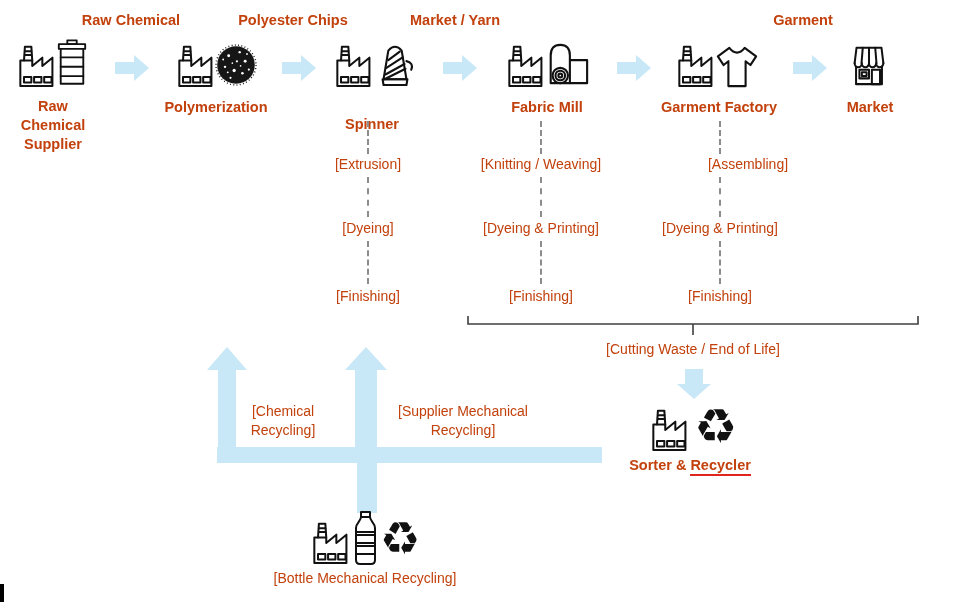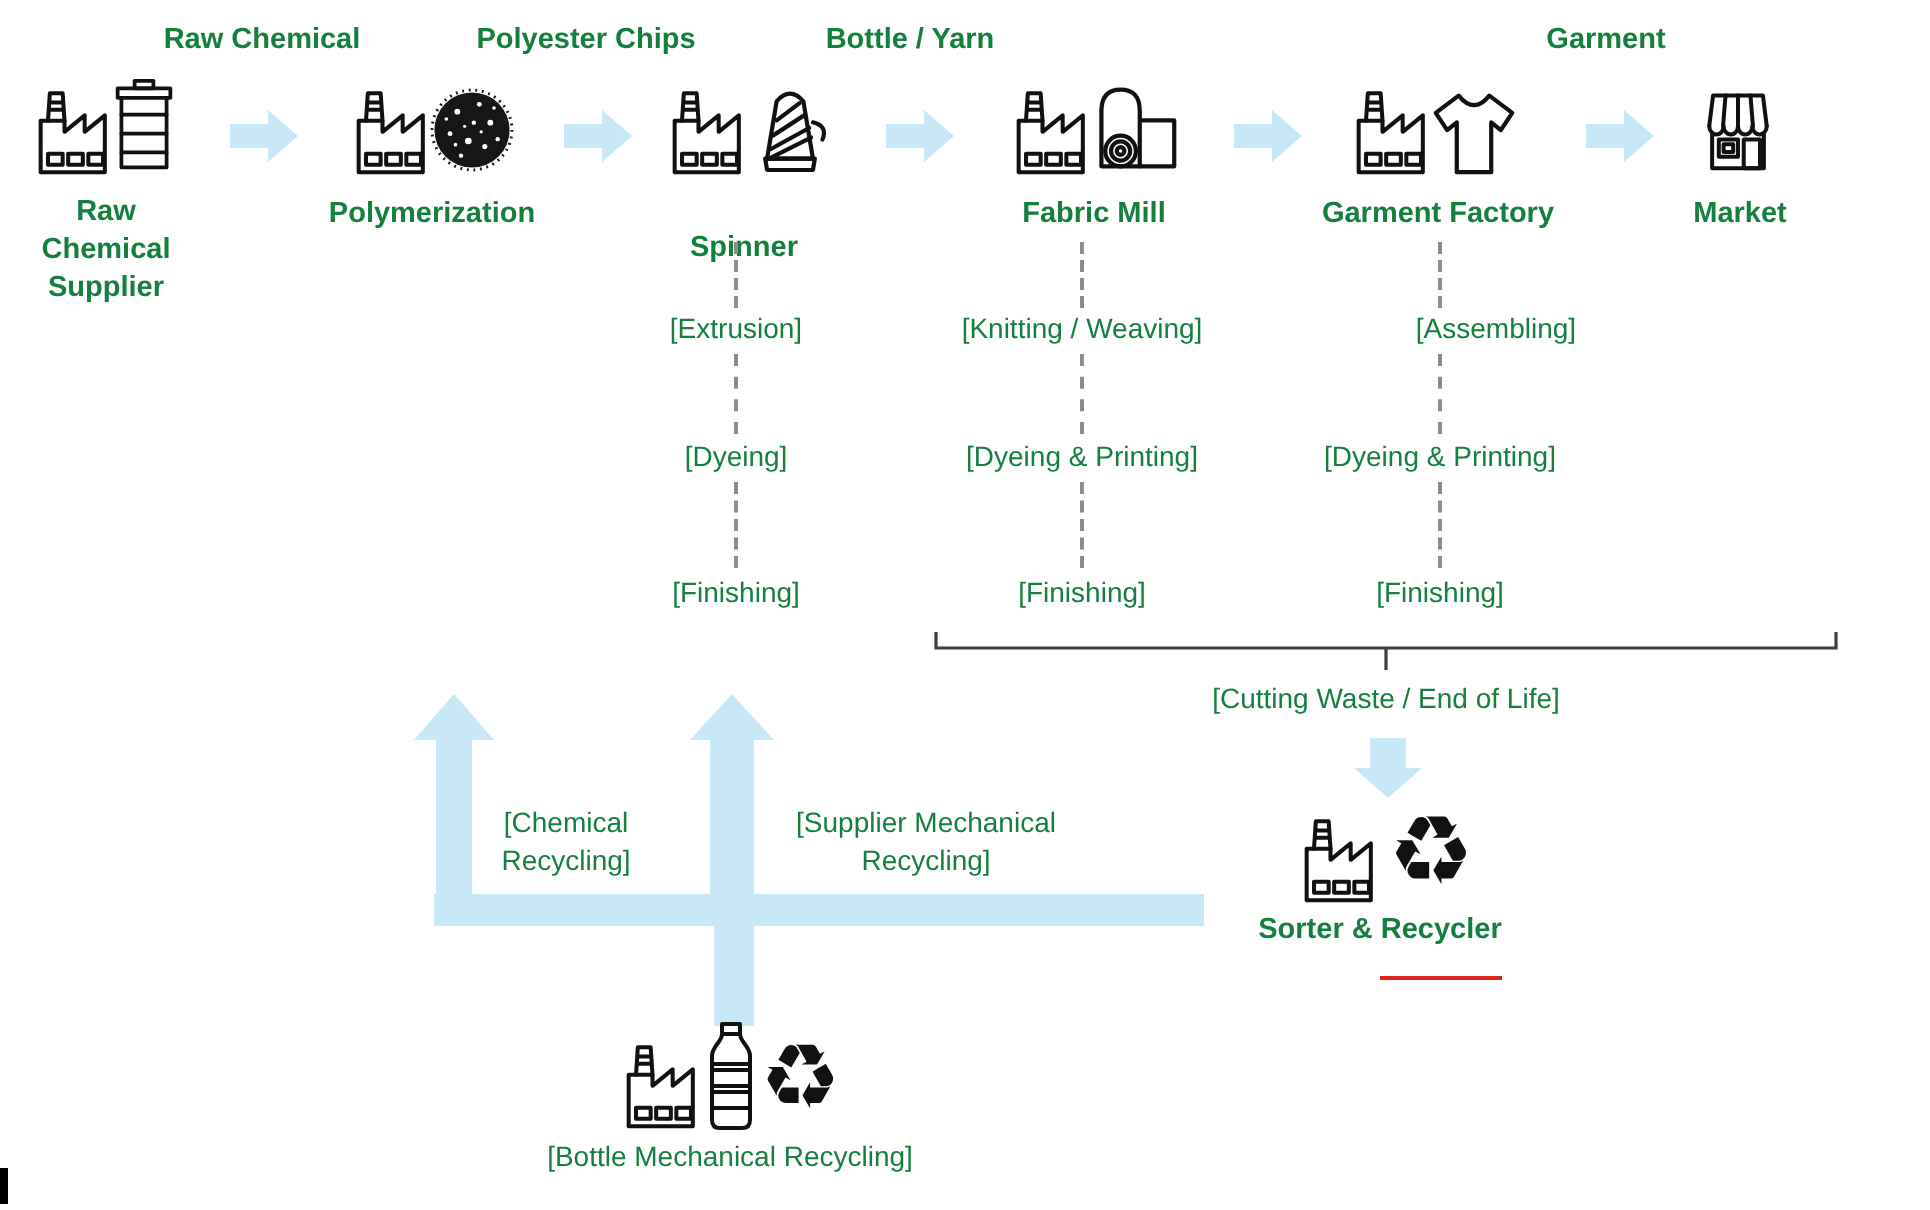--- a/index.html
+++ b/index.html
@@ -1,30 +1,30 @@
 <!DOCTYPE html>
 <html><head>
 <meta charset="utf-8">
 <style>
   html,body{margin:0;padding:0;background:#fff;}
   .canvas{
     position:relative;width:965px;height:605px;background:#ffffff;overflow:hidden;
     font-family:"Liberation Sans","DejaVu Sans",sans-serif;color:#111;
   }
   .abs{position:absolute;}
-  .lbl{position:absolute;text-align:center;color:#15803d;font-size:14px;line-height:19px;}
+  .lbl{position:absolute;text-align:center;color:#c2410c;font-size:14px;line-height:19px;}
   .b{font-weight:700;font-size:14.5px;}
   .vdash{position:absolute;width:0;border-left:2px dashed #8c8c8c;}
   .barrow polygon, .pipe polygon, .pipe rect{fill:#C9E8F7;}
   .ico{position:absolute;}
   .ico svg{display:block;}
   .recycle-glyph{position:absolute;font-size:48px;line-height:48px;color:#111;
     font-family:"DejaVu Sans",sans-serif;}
   .recycle-glyph.small{font-size:45px;line-height:45px;}
-  .underline-red{border-bottom:2.5px solid #e0261c;padding-bottom:15px;}
+  .underline-red{border-bottom:2.5px solid #e0261c;padding-bottom:1px;}
   .bracket path{stroke:#3f3f3f;stroke-width:1.6;fill:none;}
   .cursor-bar{position:absolute;left:0;top:584px;width:4px;height:18px;background:#000;}
   .stroke{fill:none;stroke:#111;stroke-width:2.2;stroke-linejoin:round;stroke-linecap:round;}
 </style>
 </head>
 <body>
 
 <div class="canvas">
 
   <svg width="0" height="0" style="position:absolute">
@@ -103,21 +103,21 @@
           <rect x="10" y="1" width="9" height="5"></rect>
           <path d="M10 6 C10 10 5 12 5 17 V49 Q5 53 9 53 H20 Q24 53 24 49 V17 C24 12 19 10 19 6"></path>
           <path d="M5 21 H24 M5 24 H24 M5 32 H24 M5 35 H24 M5 43 H24"></path>
         </g>
       </g>
     </defs>
   </svg>
 
   <div class="lbl b" style="left:51px;top:11px;width:160px;">Raw Chemical</div>
   <div class="lbl b" style="left:213px;top:11px;width:160px;">Polyester Chips</div>
-  <div class="lbl b" style="left:375px;top:11px;width:160px;">Bottle / Yarn</div>
+  <div class="lbl b" style="left:375px;top:11px;width:160px;">Market / Yarn</div>
   <div class="lbl b" style="left:723px;top:11px;width:160px;">Garment</div>
 
   <svg class="barrow abs" style="left:115px;top:55px;" width="34" height="26">
       <polygon points="0,7 19,7 19,0 34,13 19,26 19,19 0,19"></polygon>
     </svg>
   <svg class="barrow abs" style="left:282px;top:55px;" width="34" height="26">
       <polygon points="0,7 19,7 19,0 34,13 19,26 19,19 0,19"></polygon>
     </svg>
   <svg class="barrow abs" style="left:443px;top:55px;" width="34" height="26">
       <polygon points="0,7 19,7 19,0 34,13 19,26 19,19 0,19"></polygon>

